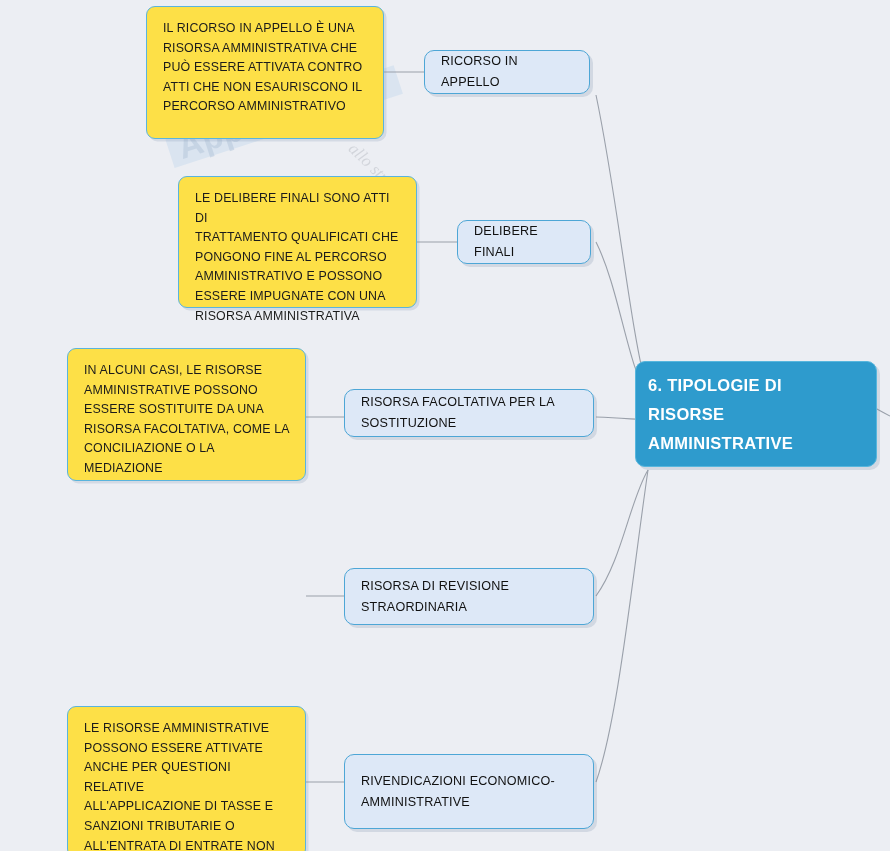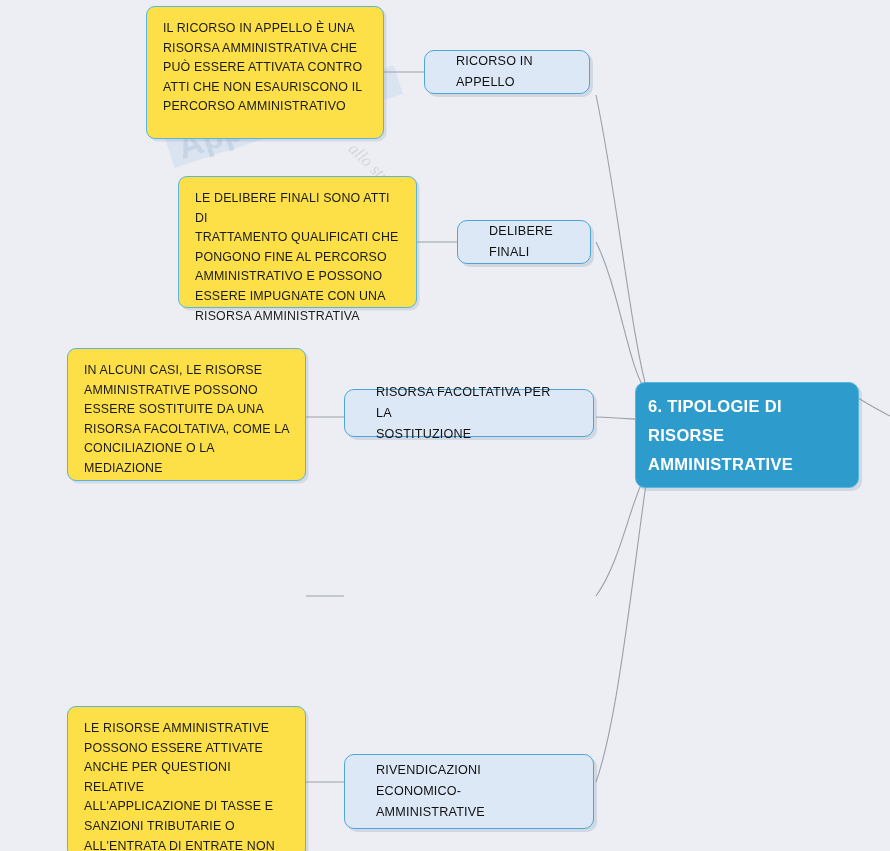--- a/index.html
+++ b/index.html
@@ -66,21 +66,21 @@
     white-space: pre-line;
   }
 
   .mid-box {
     background: #dde8f7;
     border: 1.7px solid #4da6d6;
     border-radius: 10px;
     box-shadow: 3px 3px 0 0 rgba(120,140,170,0.22);
     display: flex;
     align-items: center;
-    padding: 10px 31px;
+    padding: 10px 16px;
   }
   .mid-box .txt {
     font-size: 12.6px;
     line-height: 21px;
     color: #111111;
     letter-spacing: 0.2px;
     white-space: pre-line;
   }
 
   .central-box {
@@ -178,25 +178,29 @@
 
   <div class="node mid-box" style="left:457px; top:220px; width:134px; height:44px;">
     <div class="txt">DELIBERE FINALI</div>
   </div>
 
   <div class="node mid-box" style="left:344px; top:389px; width:250px; height:48px;">
     <div class="txt">RISORSA FACOLTATIVA PER LA
 SOSTITUZIONE</div>
   </div>
 
+  <div class="node mid-box" style="left:344px; top:568px; width:250px; height:57px;">
+    <div class="txt">RISORSA DI REVISIONE
+STRAORDINARIA</div>
+  </div>
 
   <div class="node mid-box" style="left:344px; top:754px; width:250px; height:75px;">
     <div class="txt">RIVENDICAZIONI ECONOMICO-
 AMMINISTRATIVE</div>
   </div>
 
-  <div class="node central-box" style="left:635px; top:382px; width:224px; height:106px;padding-left:12px;">
+  <div class="node central-box" style="left:635px; top:361px; width:242px; height:106px;padding-left:12px;">
     <div class="txt">6. TIPOLOGIE DI
 RISORSE
 AMMINISTRATIVE</div>
   </div>
 
 </div>
 
 </body></html>

